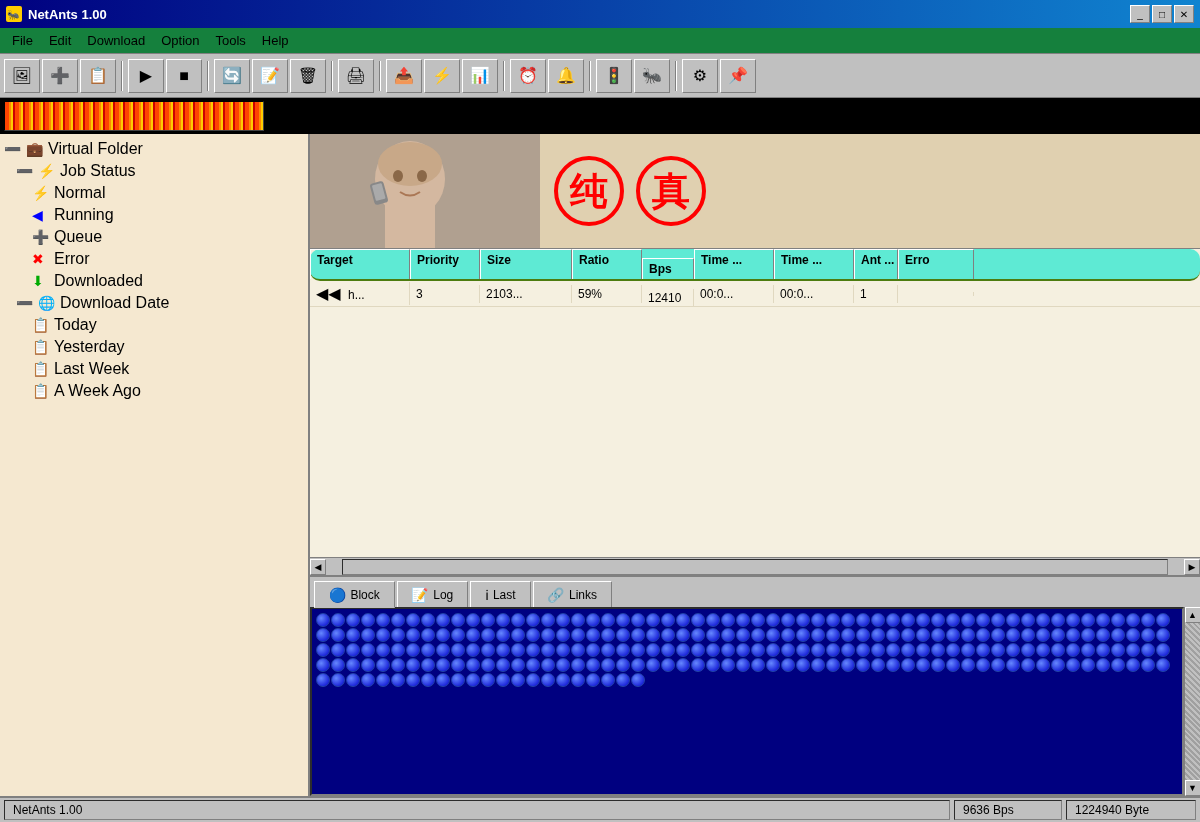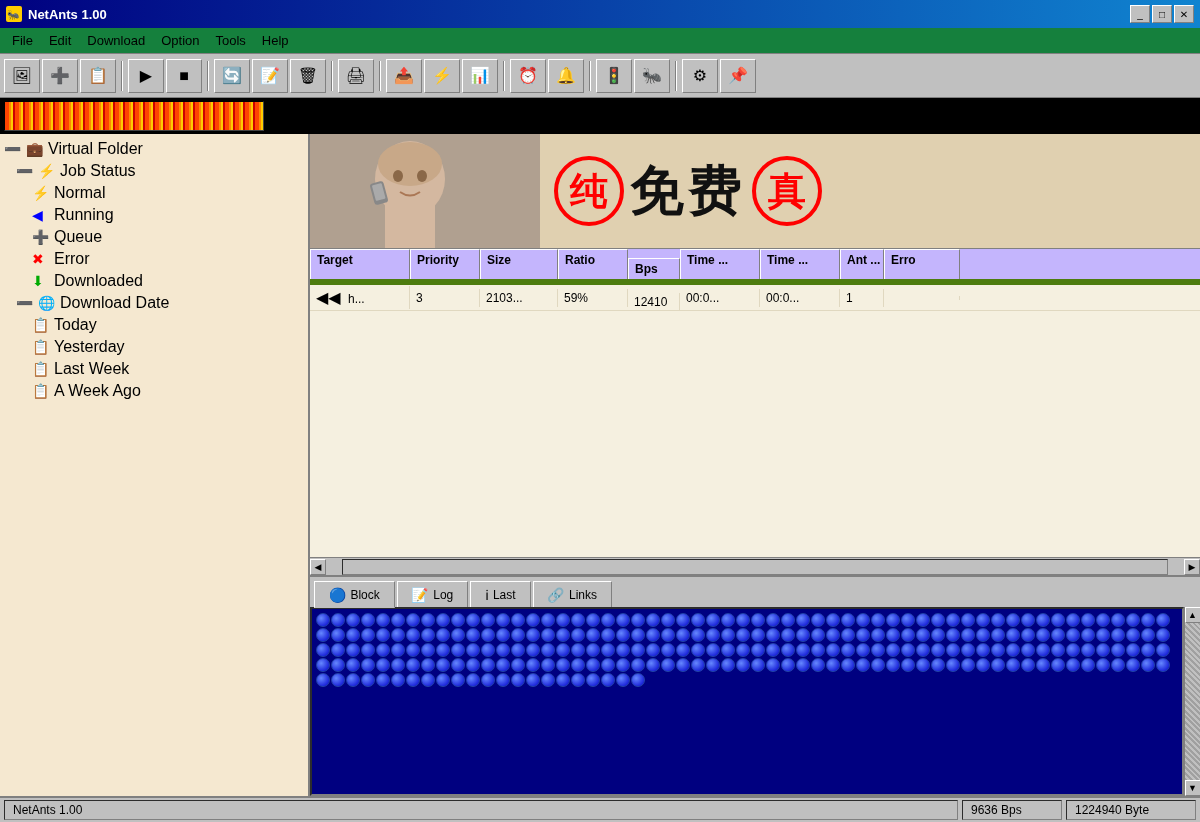--- a/index.html
+++ b/index.html
@@ -215,23 +215,24 @@
     .download-table-area {
       flex: 1;
       background: #f5f0e0;
       border-bottom: 1px solid #808080;
       overflow: hidden;
       display: flex;
       flex-direction: column;
     }
     .table-header {
       display: flex;
-      background: #c4b5fd;
-      border-bottom: 6px solid #4d7c0f;
+      background: #5eead4;
+      border-bottom: 2px solid #4d7c0f;
       flex-shrink: 0;
+      border-radius: 10px;
     }
     .th {
       padding: 3px 6px;
       border-right: 1px solid #808080;
       font-size: 12px;
       font-weight: bold;
       cursor: pointer;
       border-top: 1px solid #ffffff;
       border-left: 1px solid #ffffff;
       white-space: nowrap;
@@ -250,21 +251,21 @@
     .td {
       padding: 2px 6px;
       border-right: 1px solid #e0d8c0;
       font-size: 12px;
       white-space: nowrap;
       overflow: hidden;
       text-overflow: ellipsis;
     }
     .col-target { width: 100px; }
     .col-priority { width: 70px; }
-    .col-size { width: 78px; }
+    .col-size { width: 92px; }
     .col-ratio { width: 70px; }
     .col-bps { width: 52px; margin-top: 9px; }
     .col-time1 { width: 80px; }
     .col-time2 { width: 80px; }
     .col-ant { width: 44px; }
     .col-err { width: 76px; }
 
     
     .table-scrollbar {
       height: 18px;
@@ -544,21 +545,20 @@
           <ellipse cx="112" cy="42" rx="5" ry="6" fill="#8a6848"></ellipse>
           <path d="M90 58 Q100 65 110 58" stroke="#aa7755" stroke-width="2" fill="none"></path>
           <rect x="75" y="70" width="50" height="45" fill="#d4b8a0"></rect>
 
           <rect x="62" y="48" width="14" height="22" rx="3" fill="#888" transform="rotate(-15,69,59)"></rect>
           <rect x="64" y="50" width="10" height="16" rx="1" fill="#aaa" transform="rotate(-15,69,59)"></rect>
         </svg>
       </div>
       <div class="banner-text">
         <span class="circle-char">纯</span>
-        <span class="chinese-text">免费</span>
         <span class="circle-char">真</span>
       </div>
     </div>
 
     <div class="download-table-area">
       <div class="table-header">
         <div class="th col-target">Target</div>
         <div class="th col-priority">Priority</div>
         <div class="th col-size">Size</div>
         <div class="th col-ratio">Ratio</div>
@@ -874,19 +874,19 @@
       </div>
     </div>
 
   </div>
 </div>
 
 <div class="status-bar">
   <div class="status-panel status-panel-main">
     <span>NetAnts 1.00</span>
   </div>
-  <div class="status-panel" style="width:100px;">
+  <div class="status-panel" style="width:108px;">
     <span>9636 Bps</span>
   </div>
   <div class="status-panel" style="width:130px;">
     <span>1224940 Byte</span>
   </div>
 </div>
 
 </body></html>

